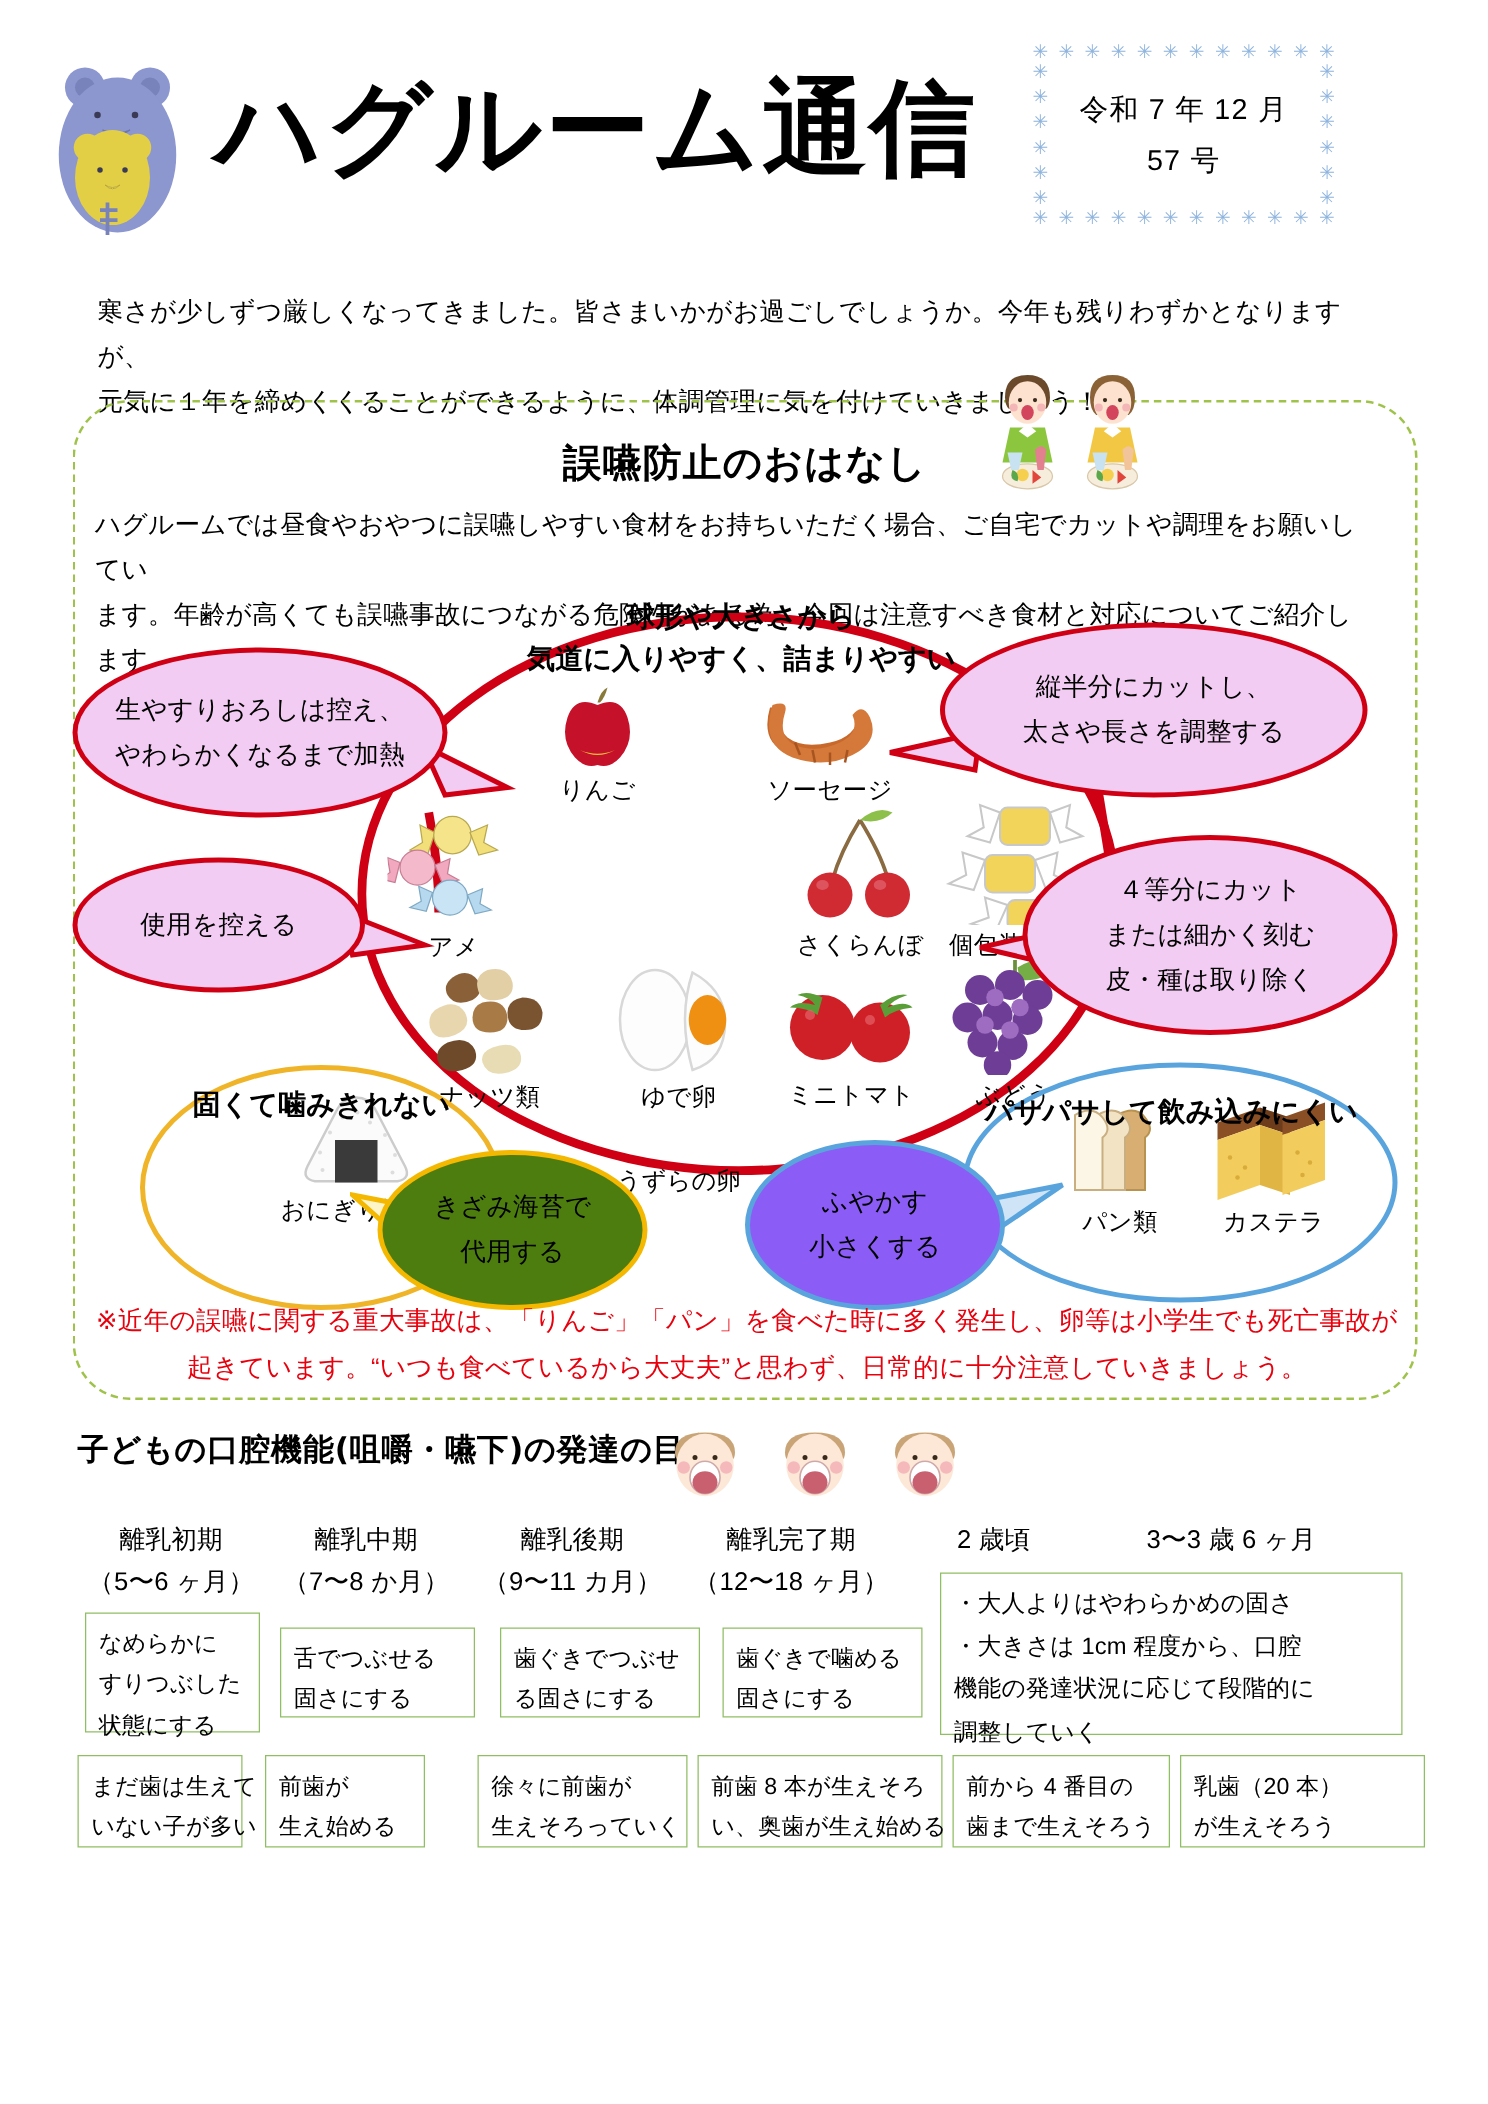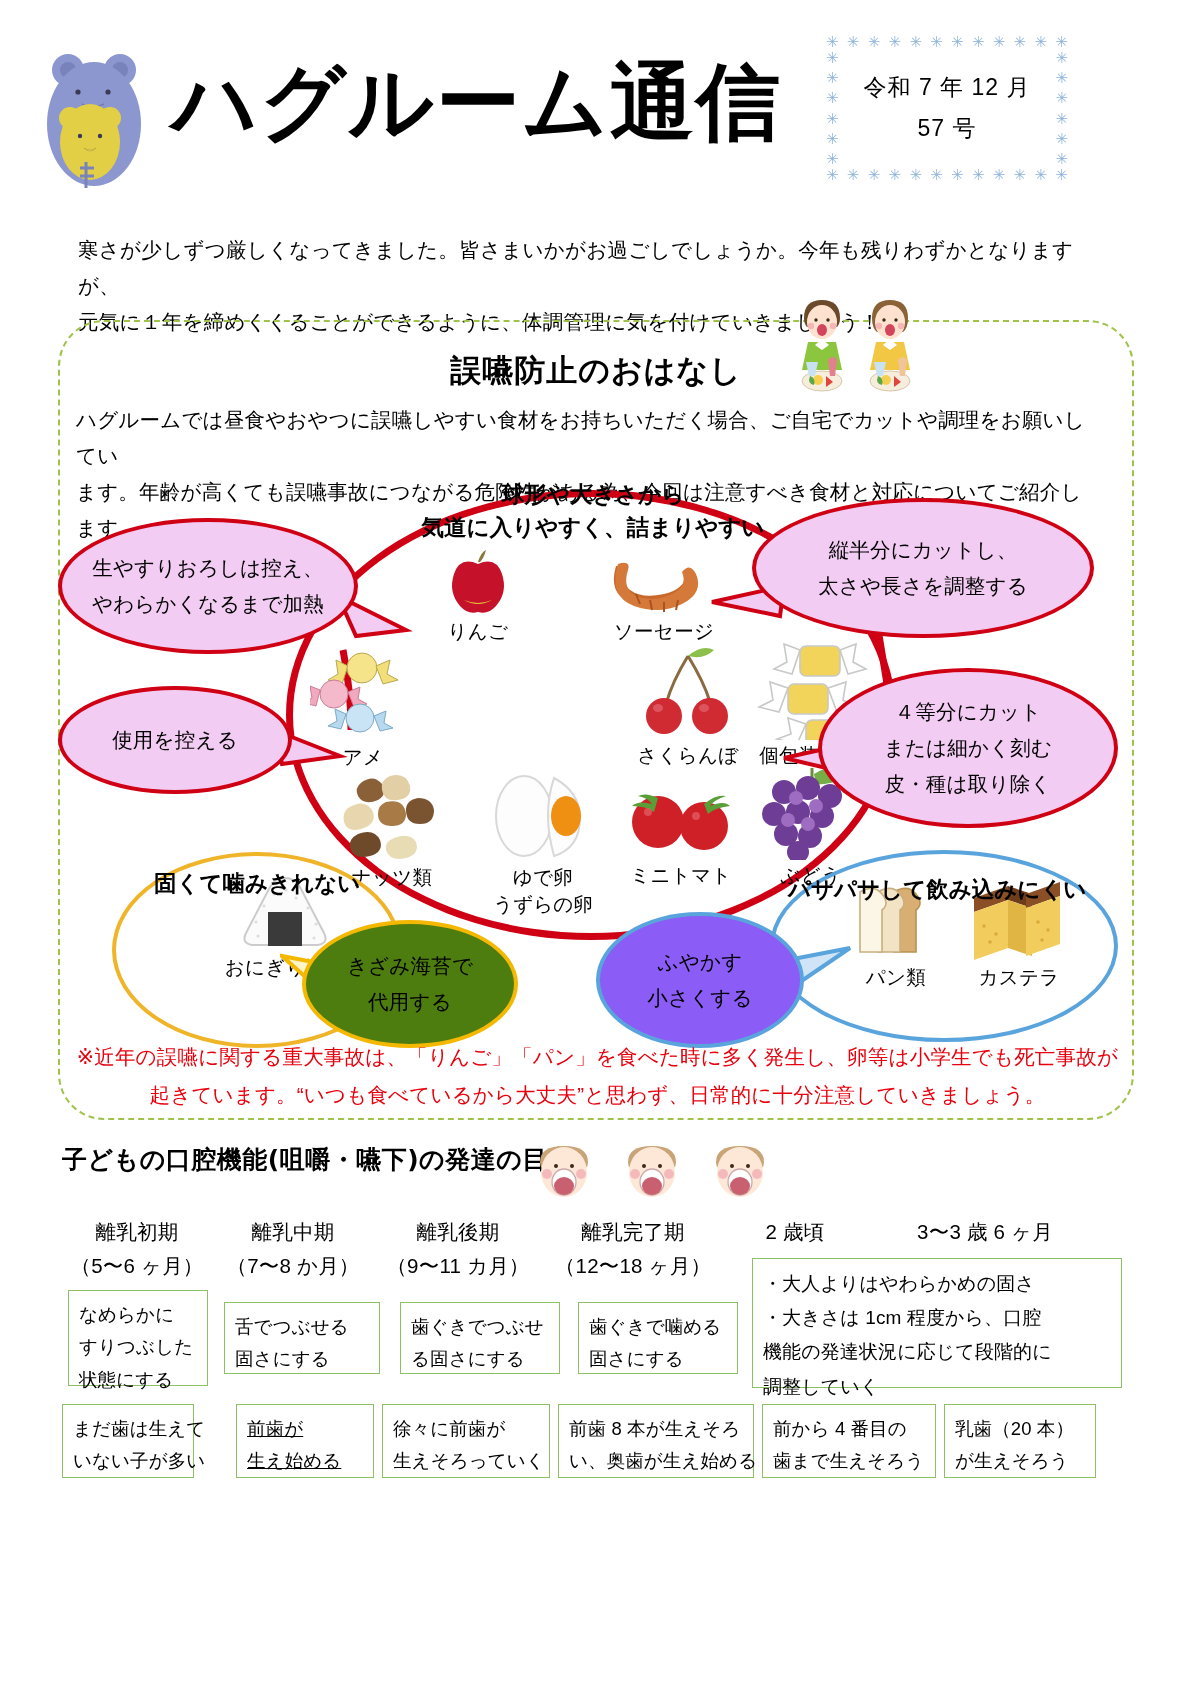--- a/index.html
+++ b/index.html
@@ -167,20 +167,21 @@
     display: block;
     font-size: 19.5px;
     letter-spacing: 0.3px;
     margin-top: 2px;
     white-space: nowrap;
   }
   .food .cap2 {
     display: block;
     font-size: 19.5px;
     white-space: nowrap;
+    margin-top: 40px;
   }
 
   
   .bubble {
     position: absolute;
     box-sizing: border-box;
     border-radius: 50%;
     display: flex;
     align-items: center;
     justify-content: center;
@@ -759,32 +760,32 @@
   <span class="l">・大人よりはやわらかめの固さ</span>
   <span class="l">・大きさは 1cm 程度から、口腔</span>
   <span class="l">機能の発達状況に応じて段階的に</span>
   <span class="l">調整していく</span>
 </div>
 
 <div class="cell" style="left:62px; top:1404px; width:132px; height:74px;">
   <span class="l">まだ歯は生えて</span>
   <span class="l">いない子が多い</span>
 </div>
-<div class="cell" style="left:236px; top:1404px; width:138px; height:74px;text-decoration:underline;">
+<div class="cell" style="left:212px; top:1404px; width:128px; height:74px;">
   <span class="l">前歯が</span>
   <span class="l">生え始める</span>
 </div>
 <div class="cell" style="left:382px; top:1404px; width:168px; height:74px;">
   <span class="l">徐々に前歯が</span>
   <span class="l">生えそろっていく</span>
 </div>
 <div class="cell" style="left:558px; top:1404px; width:196px; height:74px;">
   <span class="l">前歯 8 本が生えそろ</span>
   <span class="l">い、奥歯が生え始める</span>
 </div>
 <div class="cell" style="left:762px; top:1404px; width:174px; height:74px;">
   <span class="l">前から 4 番目の</span>
   <span class="l">歯まで生えそろう</span>
 </div>
-<div class="cell" style="left:944px; top:1404px; width:152px; height:74px;">
+<div class="cell" style="left:944px; top:1404px; width:196px; height:74px;">
   <span class="l">乳歯（20 本）</span>
   <span class="l">が生えそろう</span>
 </div>
 
 </body></html>

